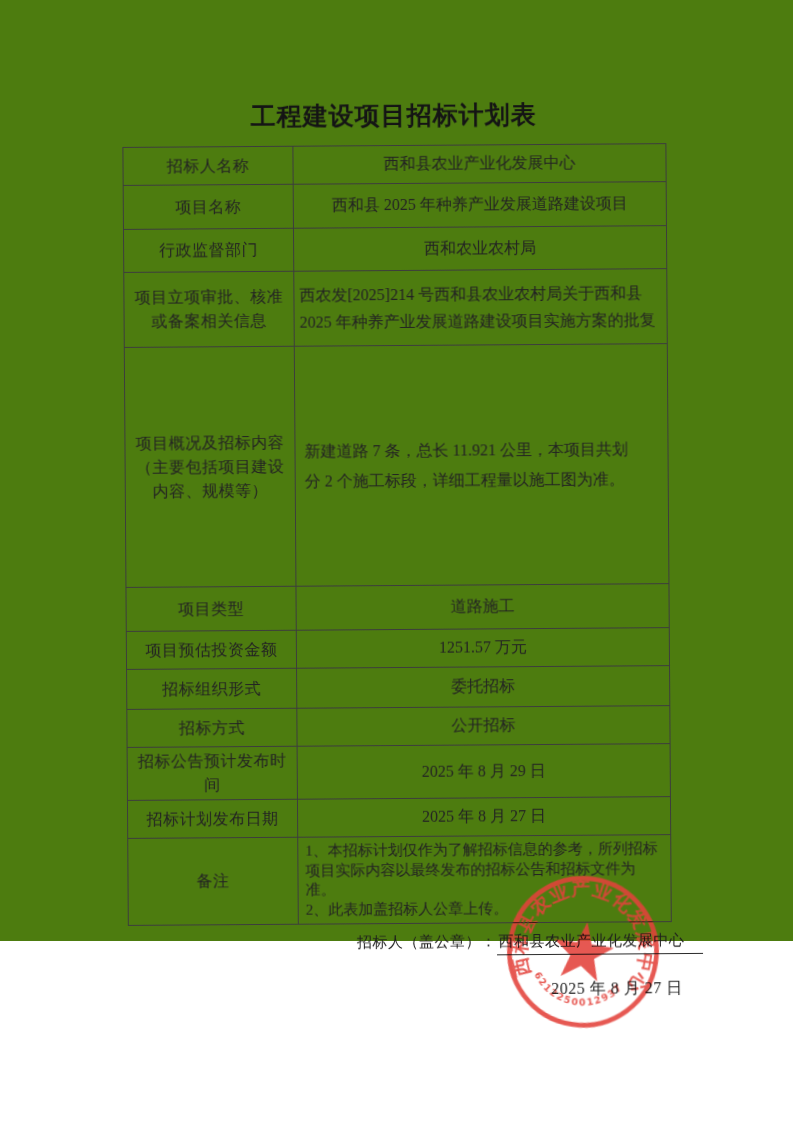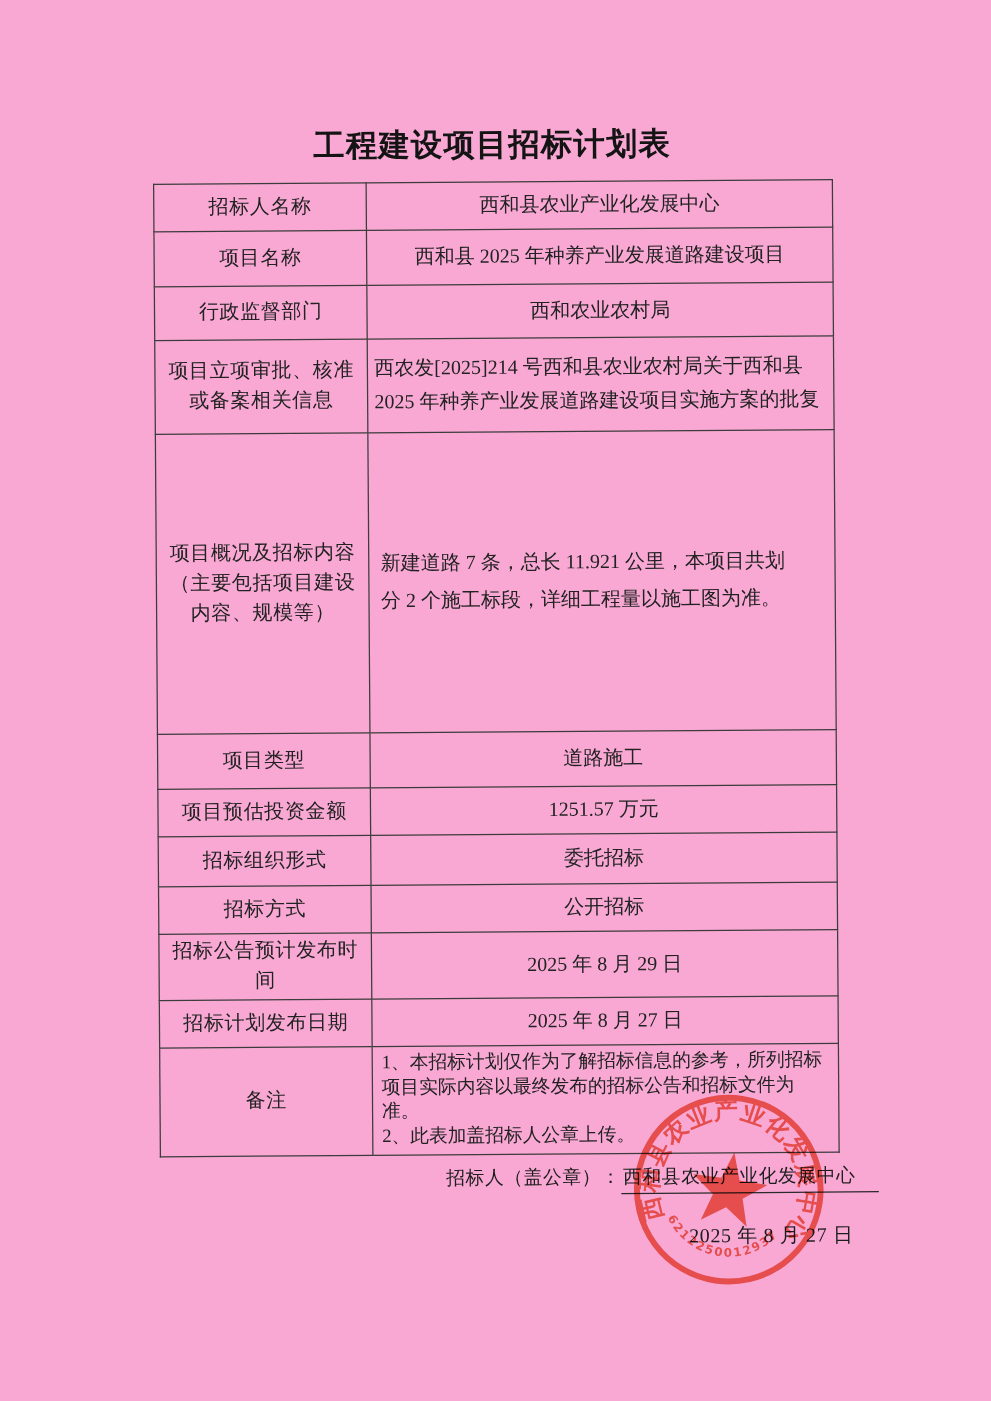--- a/index.html
+++ b/index.html
@@ -1,19 +1,19 @@
 <!DOCTYPE html>
 <html><head>
 <meta charset="utf-8">
 <style>
   * { margin: 0; padding: 0; box-sizing: border-box; }
   html, body { width: 793px; height: 1121px; background: #ffffff; overflow: hidden; }
   body { font-family: "Liberation Serif", "DejaVu Serif", serif; color: #1e1e1e; }
 
-  .page { position: relative; width: 793px; height: 1121px; background: #f9a8d4; }
+  .page { position: relative; width: 793px; height: 941px; background: #4d7c0f; }
   .scan { position: absolute; inset: 0; transform: rotate(-0.4deg); transform-origin: 400px 520px; }
 
   .doc-title {
     position: absolute; left: 125px; top: 99px; width: 543px;
     text-align: center; font-family: "DejaVu Sans", "Liberation Sans", sans-serif;
     font-weight: 700; font-size: 25px; letter-spacing: 1px; color: #141414;
   }
 
   table.bid-table {
     position: absolute; left: 125px; top: 145px; width: 543px;

